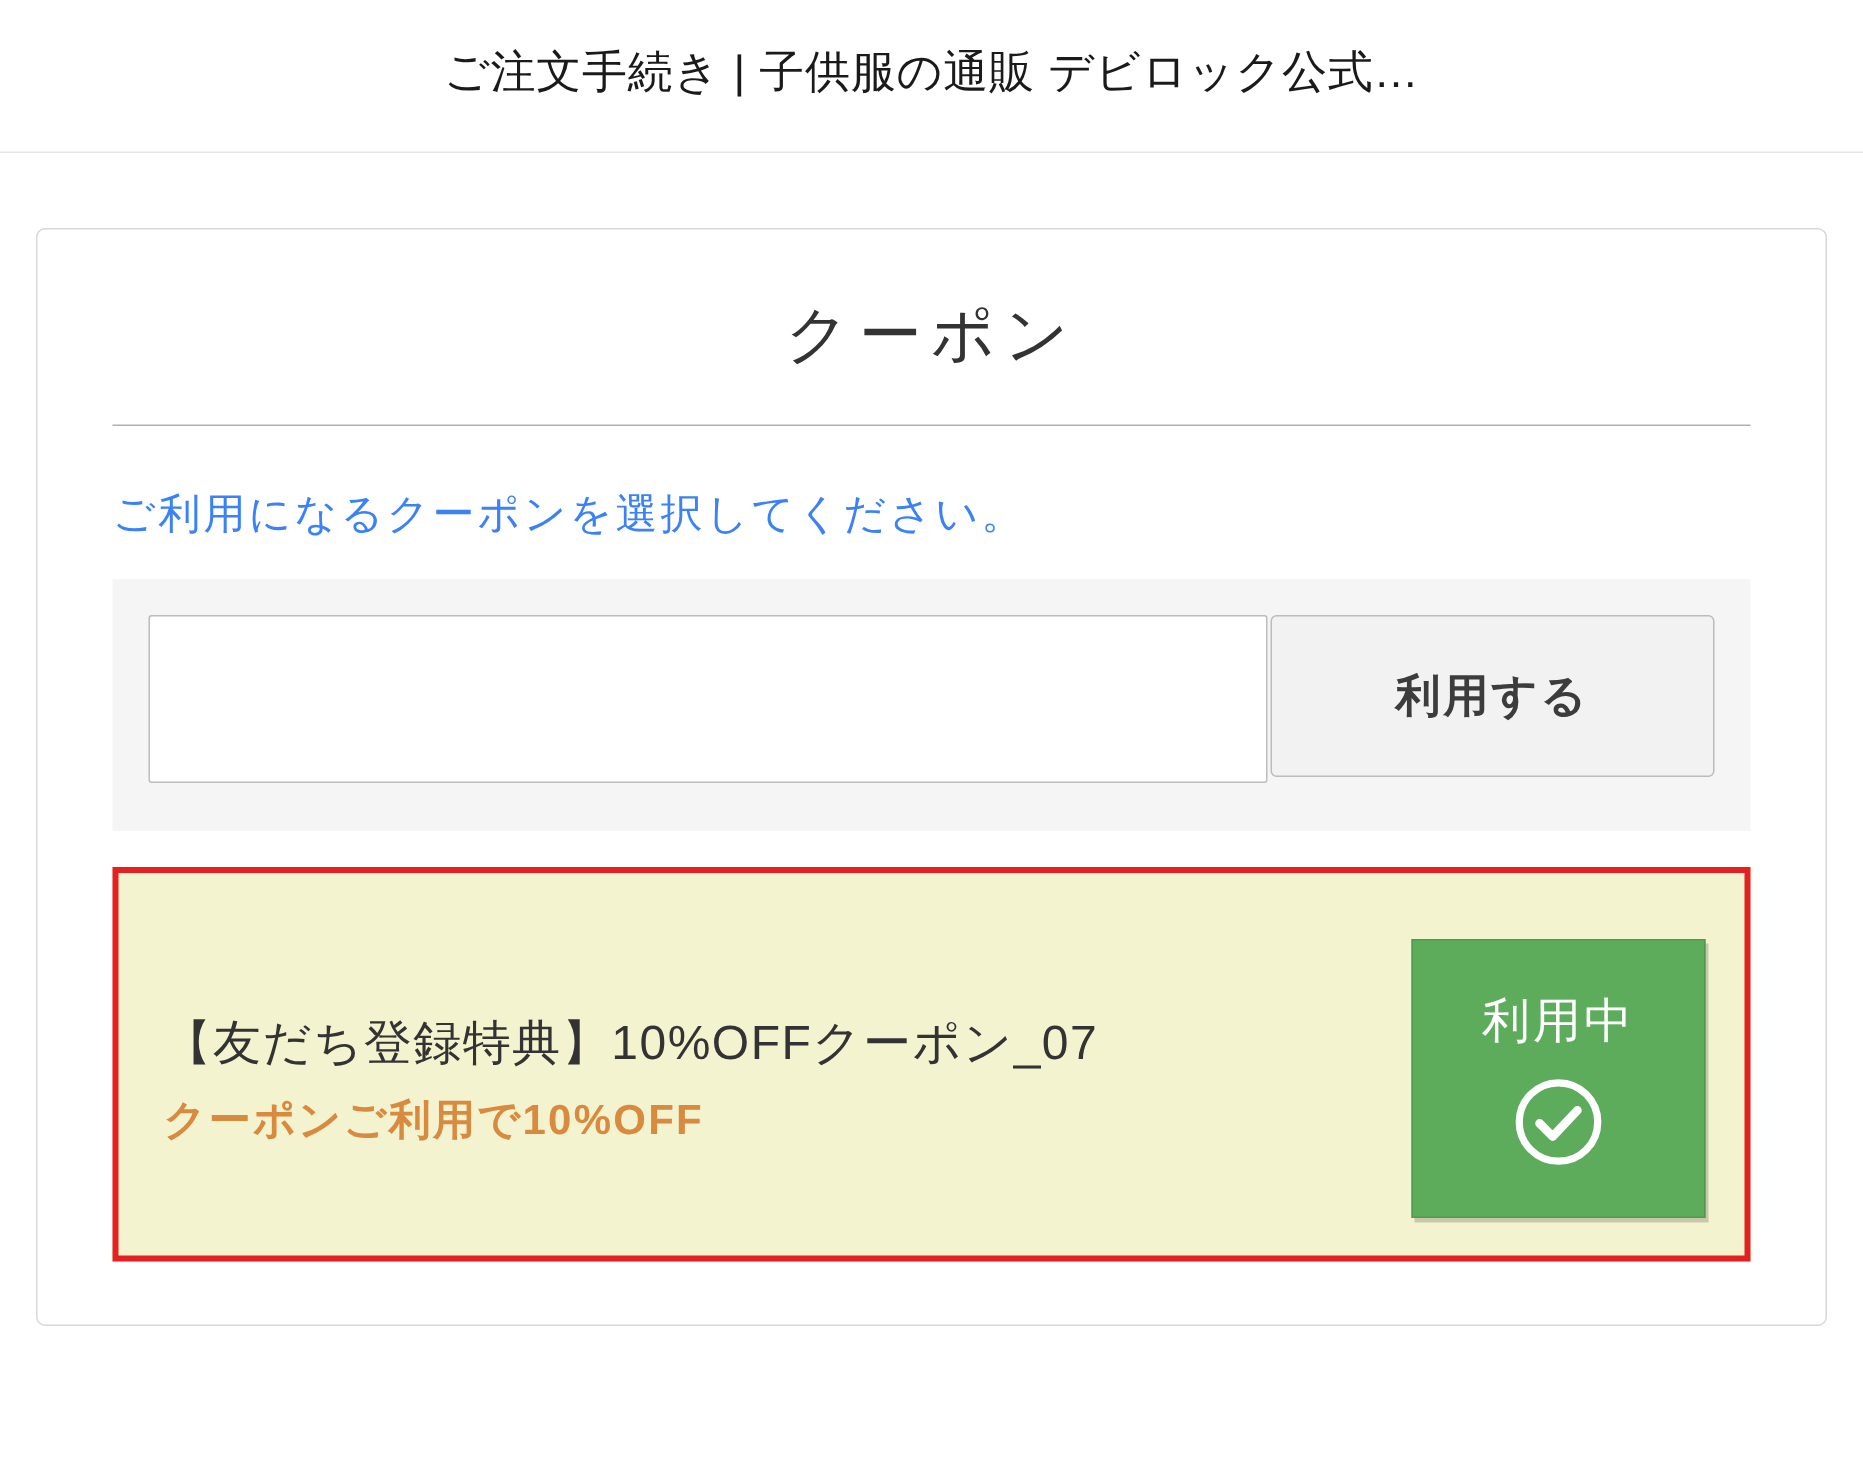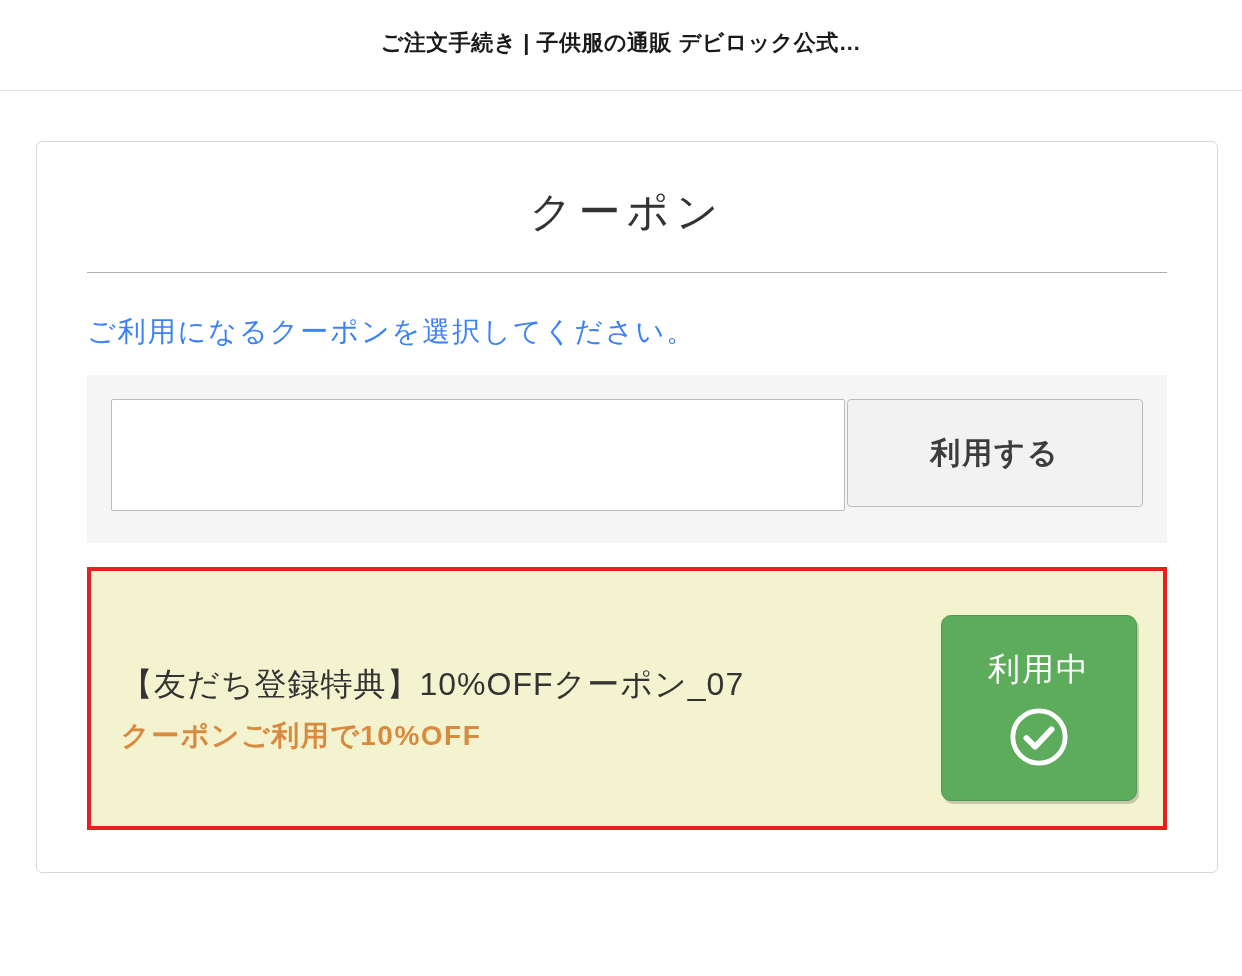--- a/index.html
+++ b/index.html
@@ -13,28 +13,27 @@
       width: 1242px;
       min-height: 976px;
     }
     .header {
       width: 100%;
       text-align: center;
       padding: 28px 0 32px 0;
       border-bottom: 1px solid #e5e5e5;
     }
     .header-title {
-      font-size: 22px;
-      font-weight: 700;
+      font-size: 30px;
+      font-weight: 400;
       color: #1a1a1a;
       letter-spacing: 0.5px;
     }
     .content-area {
       padding: 50px 24px 0 24px;
-      margin-left: 12px;
     }
     .panel {
       border: 1px solid #d8d8d8;
       border-radius: 6px;
       padding: 0 50px 42px 50px;
     }
     .panel-title {
       text-align: center;
       font-size: 42px;
       font-weight: 400;
@@ -113,21 +112,21 @@
       font-size: 28px;
       color: #d88a3f;
       letter-spacing: 1.5px;
       font-weight: 700;
     }
     .status-button {
       width: 196px;
       height: 186px;
       background: #5cac5c;
       border: 1px solid #4e9a4e;
-      border-radius: 10px;
+      border-radius: 0;
       box-shadow: 2px 3px 0 rgba(0,0,0,0.18);
       display: flex;
       flex-direction: column;
       align-items: center;
       justify-content: center;
       gap: 14px;
       cursor: pointer;
     }
     .status-label {
       font-size: 32px;

